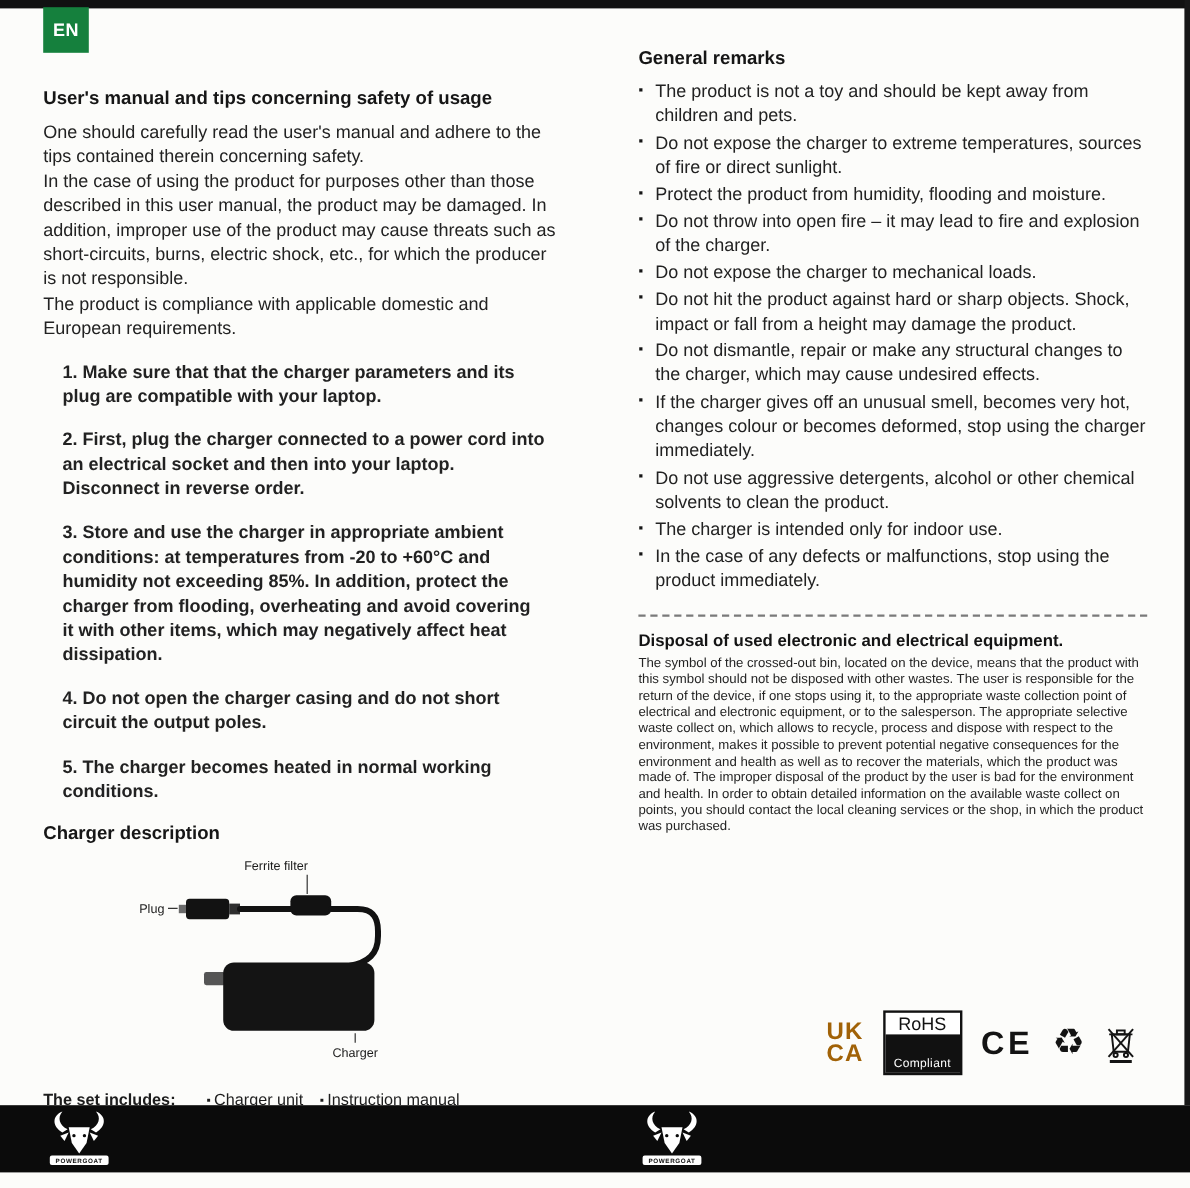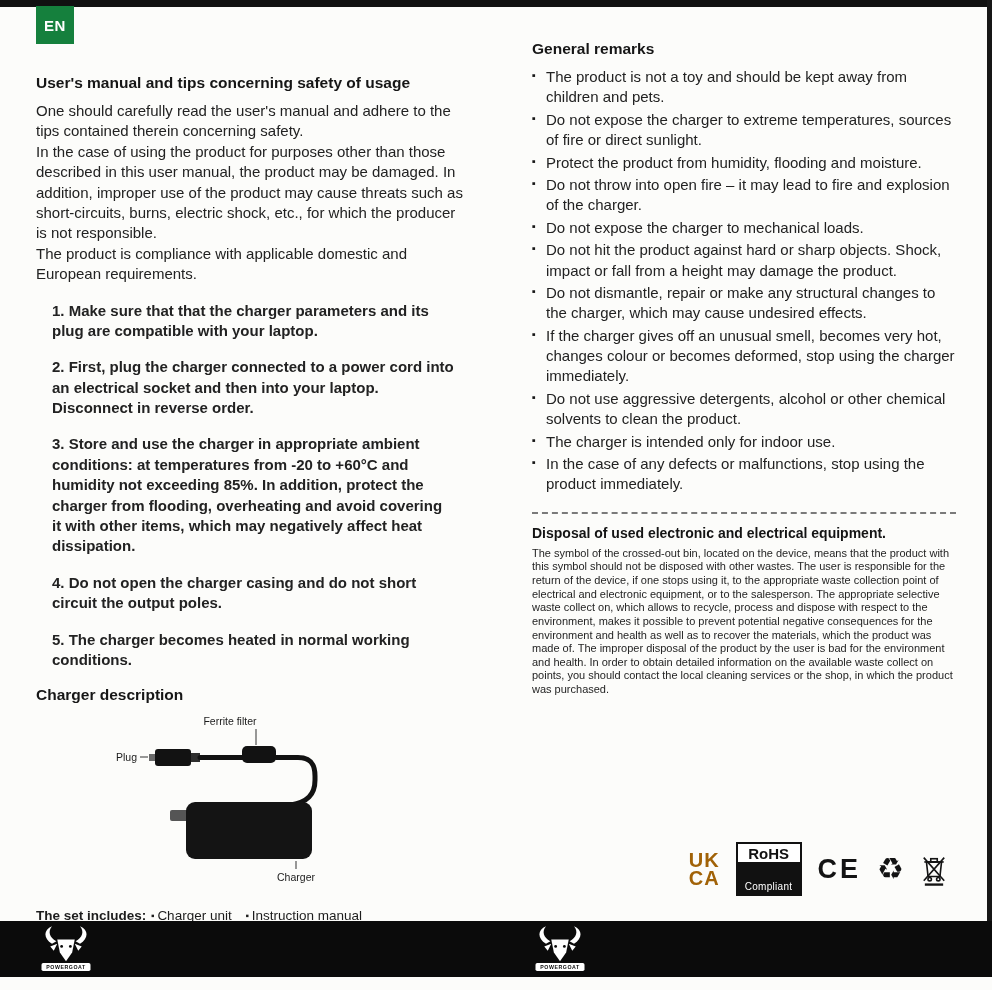--- a/index.html
+++ b/index.html
@@ -38,31 +38,31 @@
   }
 
   .divider { border:none; border-top:2px dashed #7a7a7a; margin:17px 0 11px; }
 
   .disposal-head { font-size:14px; font-weight:bold; margin-bottom:6px; color:#141414; }
   .disposal-body { font-size:11px; line-height:1.24; color:#242424; }
 
   .diagram-wrap { margin:10px 0 0 76px; width:224px; }
 
   .set-line { margin-top:18px; font-size:13.5px; color:#1d1d1d; }
-  .set-line .lbl { font-weight:bold; margin-right:1px;text-decoration:underline; }
+  .set-line .lbl { font-weight:bold; margin-right:22px;text-decoration:underline; }
   .set-line .itm { margin-right:10px; }
   .set-line .itm::before { content:"▪ "; font-size:10px; vertical-align:1px; }
 
   .marks-row {
     position:absolute; top:842px; right:44px;
     display:flex; align-items:center; gap:16px;
   }
   .ukca { display:flex; flex-direction:column; font-weight:bold; font-size:20px; line-height:0.92; letter-spacing:1px; color:#a16207; }
   .rohs { border:2.5px solid #111; width:66px; text-align:center; background:#fff; }
-  .rohs-title { font-weight:bold; font-size:15px; padding:1px 0 0; color:#111; }
+  .rohs-title { font-weight:normal; font-size:15px; padding:1px 0 0; color:#111; }
   .rohs-sub { background:#111; color:#fff; font-size:10px; padding:19px 0 2px; letter-spacing:0.3px; }
   .ce { font-size:27px; font-weight:bold; letter-spacing:3px; color:#131313; }
   .recycle { font-size:30px; line-height:1; color:#131313; }
 
   .bottom-bar { position:absolute; left:0; top:921px; width:100%; height:56px; background:#0b0b0b; }
   .goat { position:absolute; top:3px; }
   .goat-left { left:38px; }
   .goat-center { left:532px; }
 </style>
 </head>

